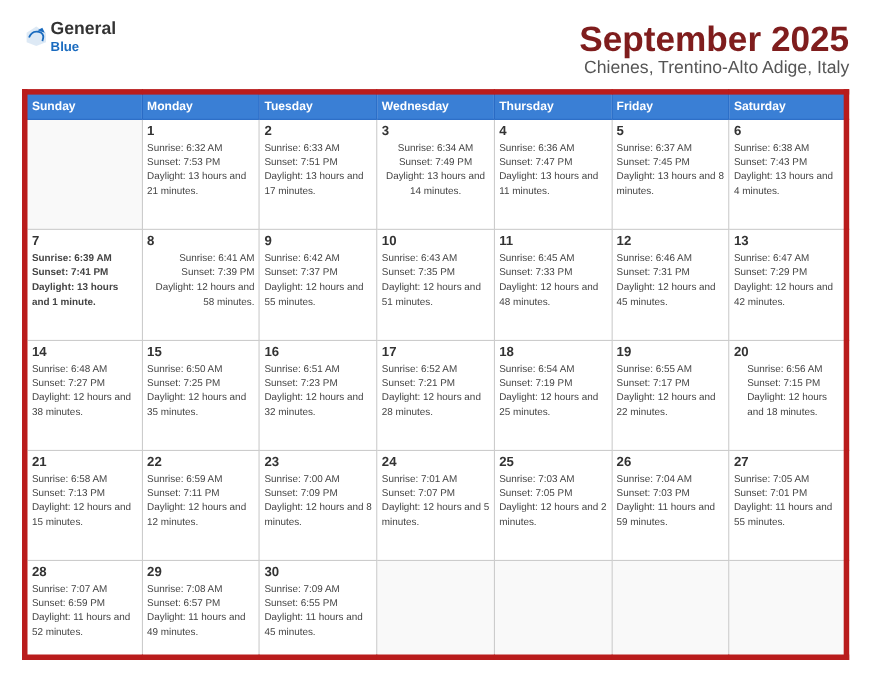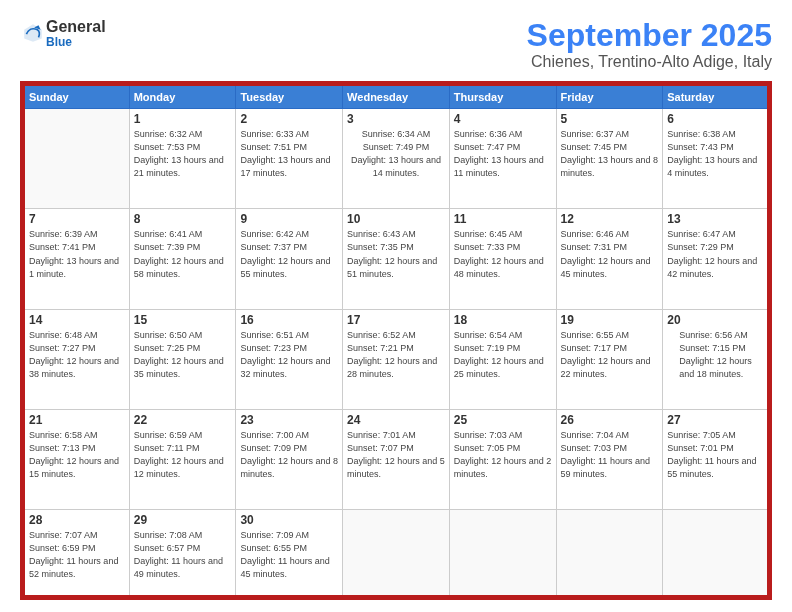--- a/index.html
+++ b/index.html
@@ -47,21 +47,21 @@
       width: 22px;
       height: 22px;
       margin-left: 2px;
     }
     .title-block {
       text-align: right;
     }
     .month-title {
       font-size: 32px;
       font-weight: bold;
-      color: #3b82f6;
+      color: #7f1d1d;
       line-height: 1.1;
     }
     .location-title {
       font-size: 16px;
       color: #555;
     }
     .calendar {
       flex: 1;
       border: 5px solid #b91c1c;
       border-collapse: collapse;
@@ -174,27 +174,27 @@
           <td>
             <div class="day-number">6</div>
             <div class="day-info" style="white-space: pre-line;">Sunrise: 6:38 AM
 Sunset: 7:43 PM
 Daylight: 13 hours and 4 minutes.</div>
           </td>
         </tr>
         <tr>
           <td>
             <div class="day-number">7</div>
-            <div class="day-info" style="white-space: pre-line;">Sunrise: 6:39 AM
+            <div class="day-info" style="white-space: pre-line; font-weight: bold;">Sunrise: 6:39 AM
 Sunset: 7:41 PM
 Daylight: 13 hours and 1 minute.</div>
           </td>
           <td>
             <div class="day-number">8</div>
-            <div class="day-info" style="white-space: pre-line;">Sunrise: 6:41 AM
+            <div class="day-info" style="white-space: pre-line; text-align: right;">Sunrise: 6:41 AM
 Sunset: 7:39 PM
 Daylight: 12 hours and 58 minutes.</div>
           </td>
           <td>
             <div class="day-number">9</div>
             <div class="day-info" style="white-space: pre-line;">Sunrise: 6:42 AM
 Sunset: 7:37 PM
 Daylight: 12 hours and 55 minutes.</div>
           </td>
           <td>

